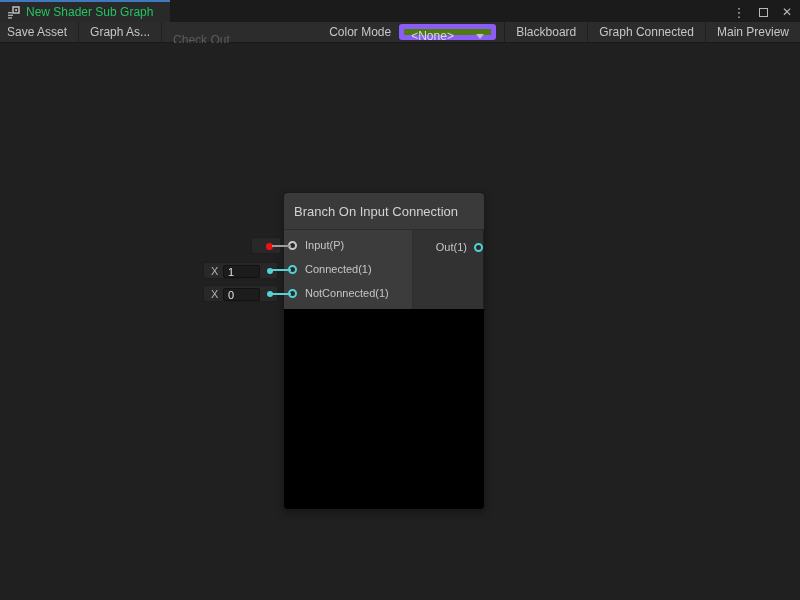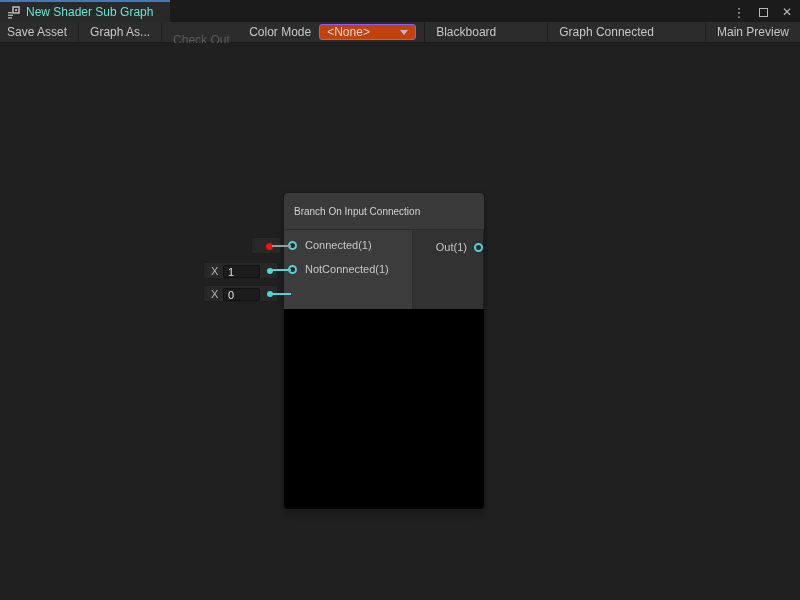--- a/index.html
+++ b/index.html
@@ -9,21 +9,21 @@
     background:#1e1e1e; position:relative;
     -webkit-font-smoothing:antialiased;
   }
 
   
   .tabbar { position:absolute; left:0; top:0; width:800px; height:22px; background:#1b1b1b; }
   .focus-line { position:absolute; left:0; top:0; width:170px; height:2px; background:#3f7abf; }
   .tab {
     position:absolute; left:0; top:2px; width:170px; height:20px;
     background:#292929; display:flex; align-items:center; padding-left:7px;
-    color:#5eead4; font-size:12px; cursor:default;
+    color:#22c55e; font-size:12px; cursor:default;
   }
   .tab .icon { width:13px; height:13px; margin-right:6px; flex:0 0 auto; }
   .win-controls {
     position:absolute; right:6px; top:2px; height:20px;
     display:flex; align-items:center; gap:10px; color:#b8b8b8;
   }
   .wc { display:flex; align-items:center; justify-content:center; width:14px; height:16px; font-size:12px; }
   .wc-menu { font-size:13px; letter-spacing:0; }
   .wc-max span { display:block; width:9px; height:9px; border:1.5px solid #b8b8b8; }
   .wc-close { font-size:12px; }
@@ -37,46 +37,46 @@
   .tb-btn {
     display:flex; align-items:center; padding:0 11px;
     border-right:1px solid #1f1f1f; white-space:nowrap; cursor:default;
   }
   .tb-btn.first { padding-left:7px; }
   .tb-btn.disabled { color:#5c5c5c;margin-top:16px; }
   .tb-btn.no-sep { border-right:none; }
   .tb-spacer { flex:1; }
   .tb-label { display:flex; align-items:center; padding:0 8px 0 0; white-space:nowrap; }
   .dropdown {
-    align-self:center; width:97px; height:16px; background:#c2410c;
-    border:1px solid #8b5cf6; border-radius:3px; position:relative;
-    display:flex; align-items:center; padding-left:7px; margin-right:8px;
+    align-self:center; width:97px; height:16px; background:#4d7c0f;
+    border:5px solid #8b5cf6; border-radius:3px; position:relative;
+    display:flex; align-items:flex-start; padding-left:7px; margin-right:8px;
     color:#dadada; white-space:nowrap; cursor:default;
   }
   .dropdown .caret {
     position:absolute; right:7px; top:5px; width:0; height:0;
     border-left:4px solid transparent; border-right:4px solid transparent;
     border-top:5px solid #bdbdbd;
   }
-  .tb-right { display:flex; align-items:stretch;gap:40px; }
+  .tb-right { display:flex; align-items:stretch; }
   .tb-right .tb-btn { border-right:none; border-left:1px solid #1f1f1f; }
 
   
   .canvas { position:absolute; left:0; top:43px; width:800px; height:557px; background:#202020; }
 
   
   .node {
     position:absolute; left:284px; top:150px; width:200px;
     border-radius:4px; box-shadow:0 0 0 1px #1a1a1a, 0 3px 8px rgba(0,0,0,.4);
   }
   .node-header {
     height:37px; background:#3a3a3a; border-radius:4px 4px 0 0;
     border-bottom:1px solid #2c2c2c;
     display:flex; align-items:center; padding-left:10px;
-    color:#d2d2d2; font-size:10px;
+    color:#d2d2d2; font-size:13px;
   }
   .node-body { display:flex; height:79px; }
   .node-in-col { width:129px; background:#3c3c3c; border-right:1px solid #2e2e2e; padding-top:3px; }
   .node-out-col { width:70px; background:#323232; padding-top:5px; }
   .port-row { height:24px; display:flex; align-items:center; font-size:11px; color:#c6c6c6; }
   .port-circle {
     width:9px; height:9px; border-radius:50%;
     background:#2a2a2a; flex:0 0 auto;
   }
   .in-circle { border:2px solid #53d2d6; margin-left:4px; margin-right:8px; }
@@ -155,20 +155,24 @@
 
 <div class="canvas">
 
   <div class="node">
     <div class="node-header">
       <span>Branch On Input Connection</span>
     </div>
     <div class="node-body">
       <div class="node-in-col">
         <div class="port-row">
+          <span class="port-circle in-circle property"></span>
+          <span>Input(P)</span>
+        </div>
+        <div class="port-row">
           <span class="port-circle in-circle"></span>
           <span>Connected(1)</span>
         </div>
         <div class="port-row">
           <span class="port-circle in-circle"></span>
           <span>NotConnected(1)</span>
         </div>
       </div>
       <div class="node-out-col">
         <div class="port-row out-row">

